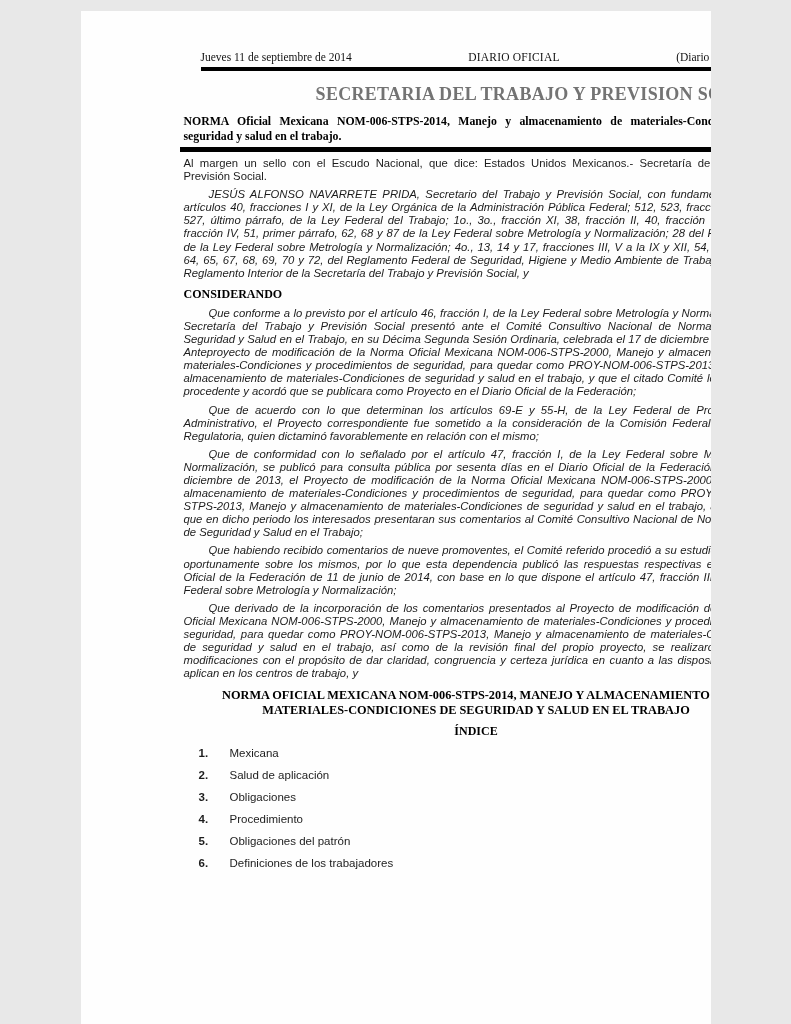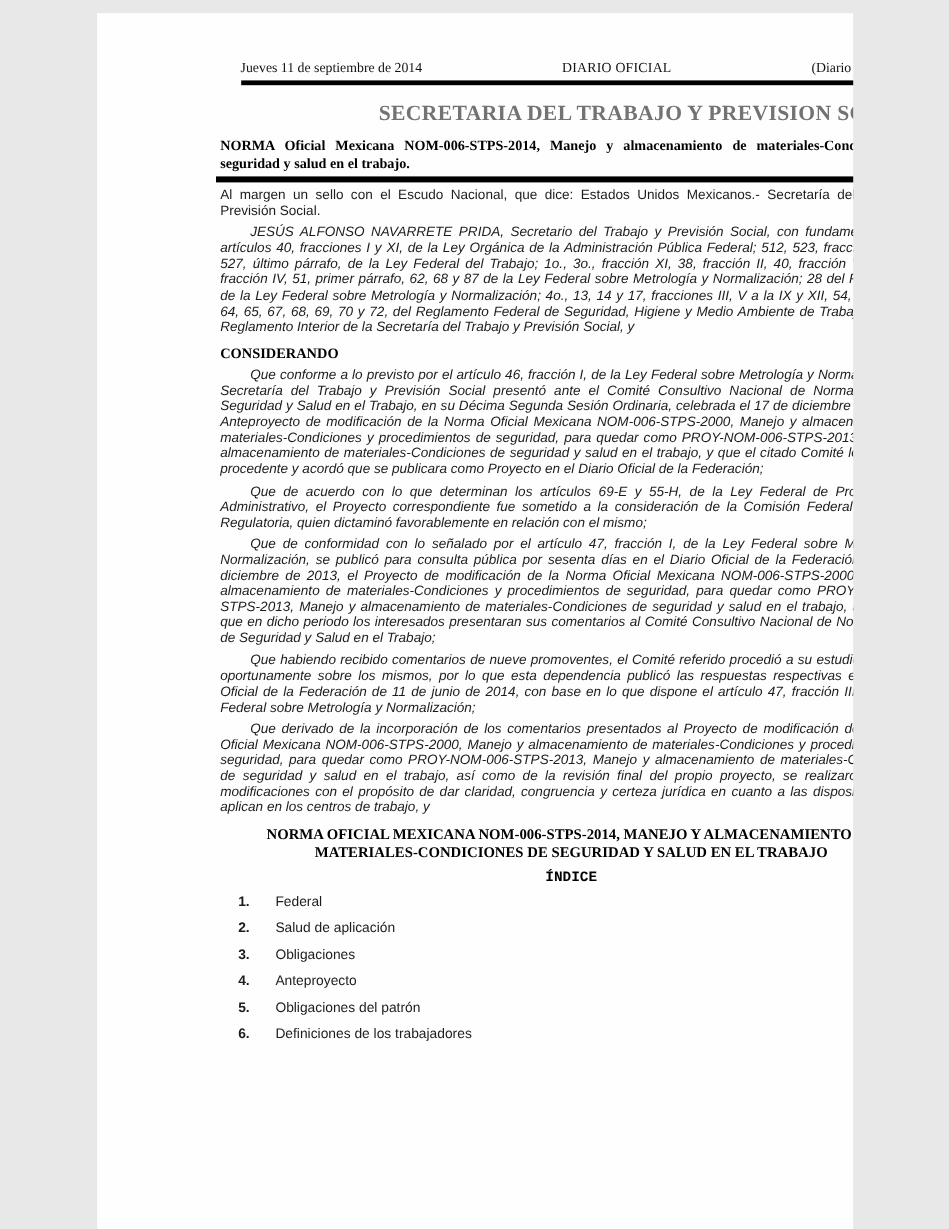--- a/index.html
+++ b/index.html
@@ -76,21 +76,21 @@
     text-align:center;
     font-family:"Liberation Serif", serif;
     font-weight:bold;
     font-size:12.3px;
     line-height:15px;
     color:#000;
   }
   .index-heading{
     margin:6px 0 8px 0;
     text-align:center;
-    font-family:Liberation Mono, monospace;
+    font-family:Liberation Serif, serif;
     font-weight:bold;
     font-size:12px;
     color:#000;
   }
   
   .index-list{
     margin:6px 0 0 0;
     padding:0;
     list-style:none;
     font-family:"Liberation Sans", sans-serif;
@@ -138,33 +138,33 @@
     <p class="body-par indent">Que habiendo recibido comentarios de nueve promoventes, el Comité referido procedió a su estudio y resolvió oportunamente sobre los mismos, por lo que esta dependencia publicó las respuestas respectivas en el Diario Oficial de la Federación de 11 de junio de 2014, con base en lo que dispone el artículo 47, fracción III, de la Ley Federal sobre Metrología y Normalización;</p>
     <p class="body-par indent">Que derivado de la incorporación de los comentarios presentados al Proyecto de modificación de la Norma Oficial Mexicana NOM-006-STPS-2000, Manejo y almacenamiento de materiales-Condiciones y procedimientos de seguridad, para quedar como PROY-NOM-006-STPS-2013, Manejo y almacenamiento de materiales-Condiciones de seguridad y salud en el trabajo, así como de la revisión final del propio proyecto, se realizaron diversas modificaciones con el propósito de dar claridad, congruencia y certeza jurídica en cuanto a las disposiciones que aplican en los centros de trabajo, y</p>
 
     <h3 class="norm-title">NORMA OFICIAL MEXICANA NOM-006-STPS-2014, MANEJO Y ALMACENAMIENTO DE MATERIALES-CONDICIONES DE SEGURIDAD Y SALUD EN EL TRABAJO</h3>
 
     <h4 class="index-heading">ÍNDICE</h4>
 
     <ol class="index-list">
       <li class="index-item">
         <span class="num">1.</span>
-        <span class="label">Federal</span>
+        <span class="label">Mexicana</span>
       </li>
       <li class="index-item">
         <span class="num">2.</span>
         <span class="label">Salud de aplicación</span>
       </li>
       <li class="index-item">
         <span class="num">3.</span>
         <span class="label">Obligaciones</span>
       </li>
       <li class="index-item">
         <span class="num">4.</span>
-        <span class="label">Anteproyecto</span>
+        <span class="label">Procedimiento</span>
       </li>
       <li class="index-item">
         <span class="num">5.</span>
         <span class="label">Obligaciones del patrón</span>
       </li>
       <li class="index-item">
         <span class="num">6.</span>
         <span class="label">Definiciones de los trabajadores</span>
       </li>
     </ol>

